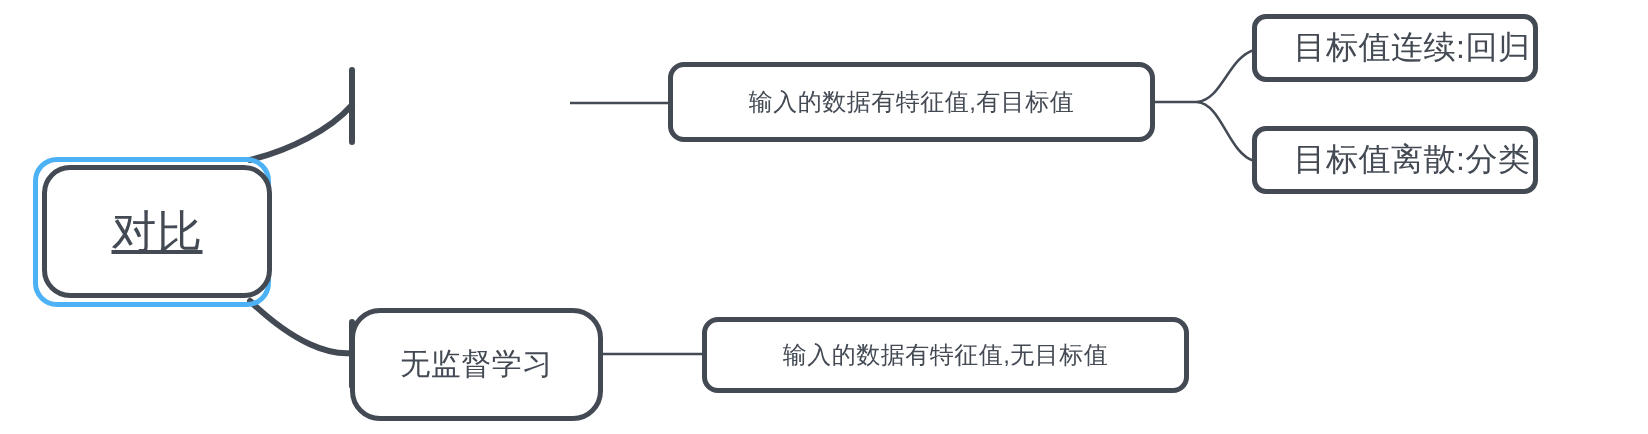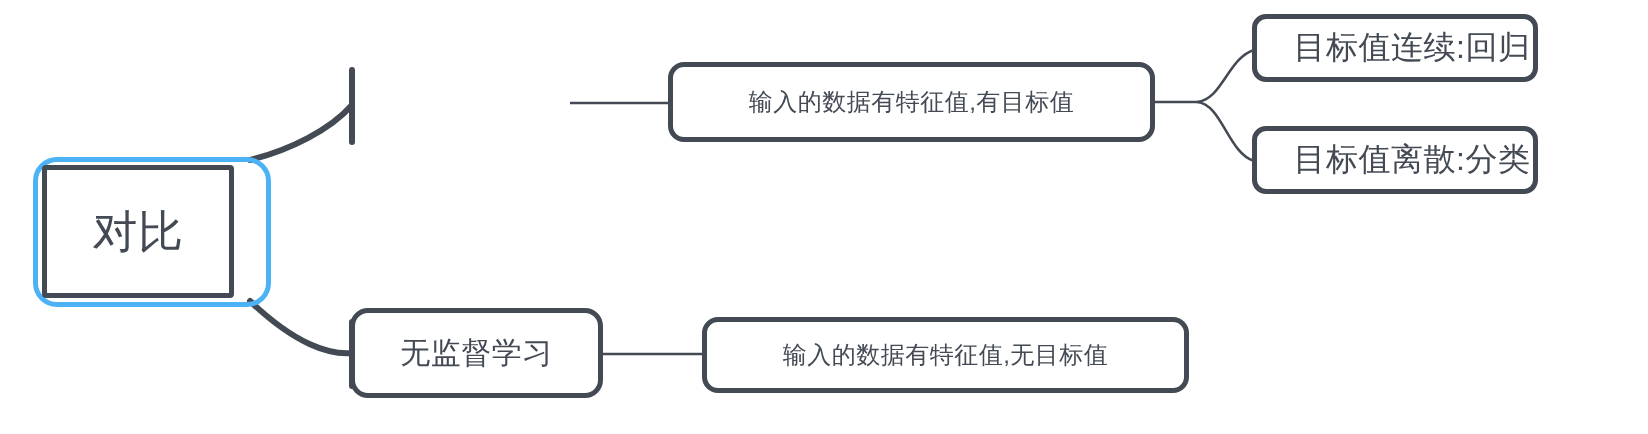--- a/index.html
+++ b/index.html
@@ -44,24 +44,25 @@
     justify-content: center;
     color: #434a54;
     white-space: nowrap;
     letter-spacing: 0.5px;
   }
 
   
   .node--root {
     left: 42px;
     top: 165px;
-    width: 192px;
+    width: 230px;
     height: 133px;
-    border-radius: 4px;
+    border-radius: 28px;
     font-size: 45px;
+    text-decoration: underline;
   }
   .root-selection {
     position: absolute;
     left: 33px;
     top: 157px;
     width: 238px;
     height: 150px;
     box-sizing: border-box;
     border: 5px solid #4db2f5;
     border-radius: 24px;
@@ -76,21 +77,22 @@
   .node--sup {
     left: 350px;
     top: 57px;
     width: 220px;
     height: 97px;
   }
   .node--unsup {
     left: 350px;
     top: 308px;
     width: 253px;
-    height: 90px;
+    height: 113px;
+    border-radius: 30px;
   }
 
   
   .node--desc {
     font-size: 24px;
     border-radius: 16px;
   }
   .node--desc-sup {
     left: 668px;
     top: 62px;

